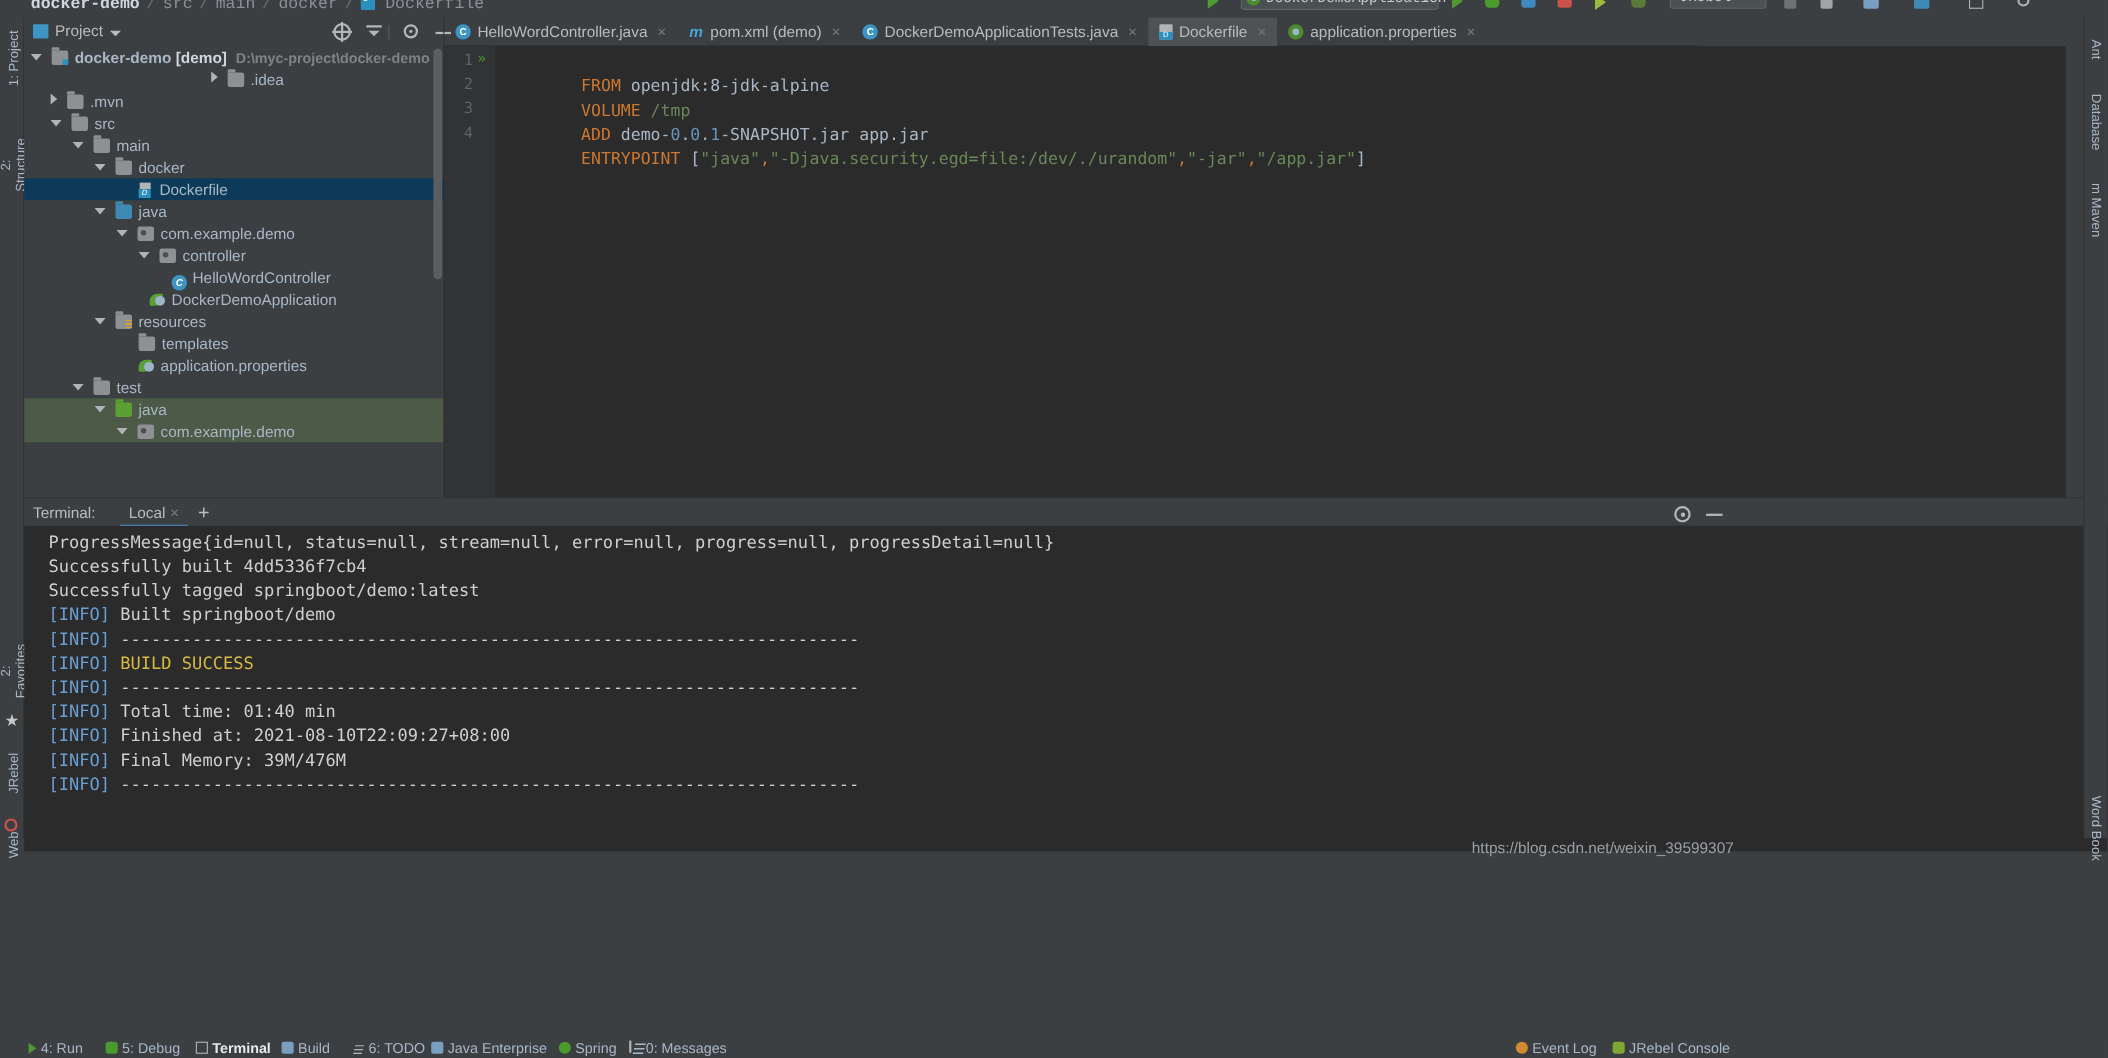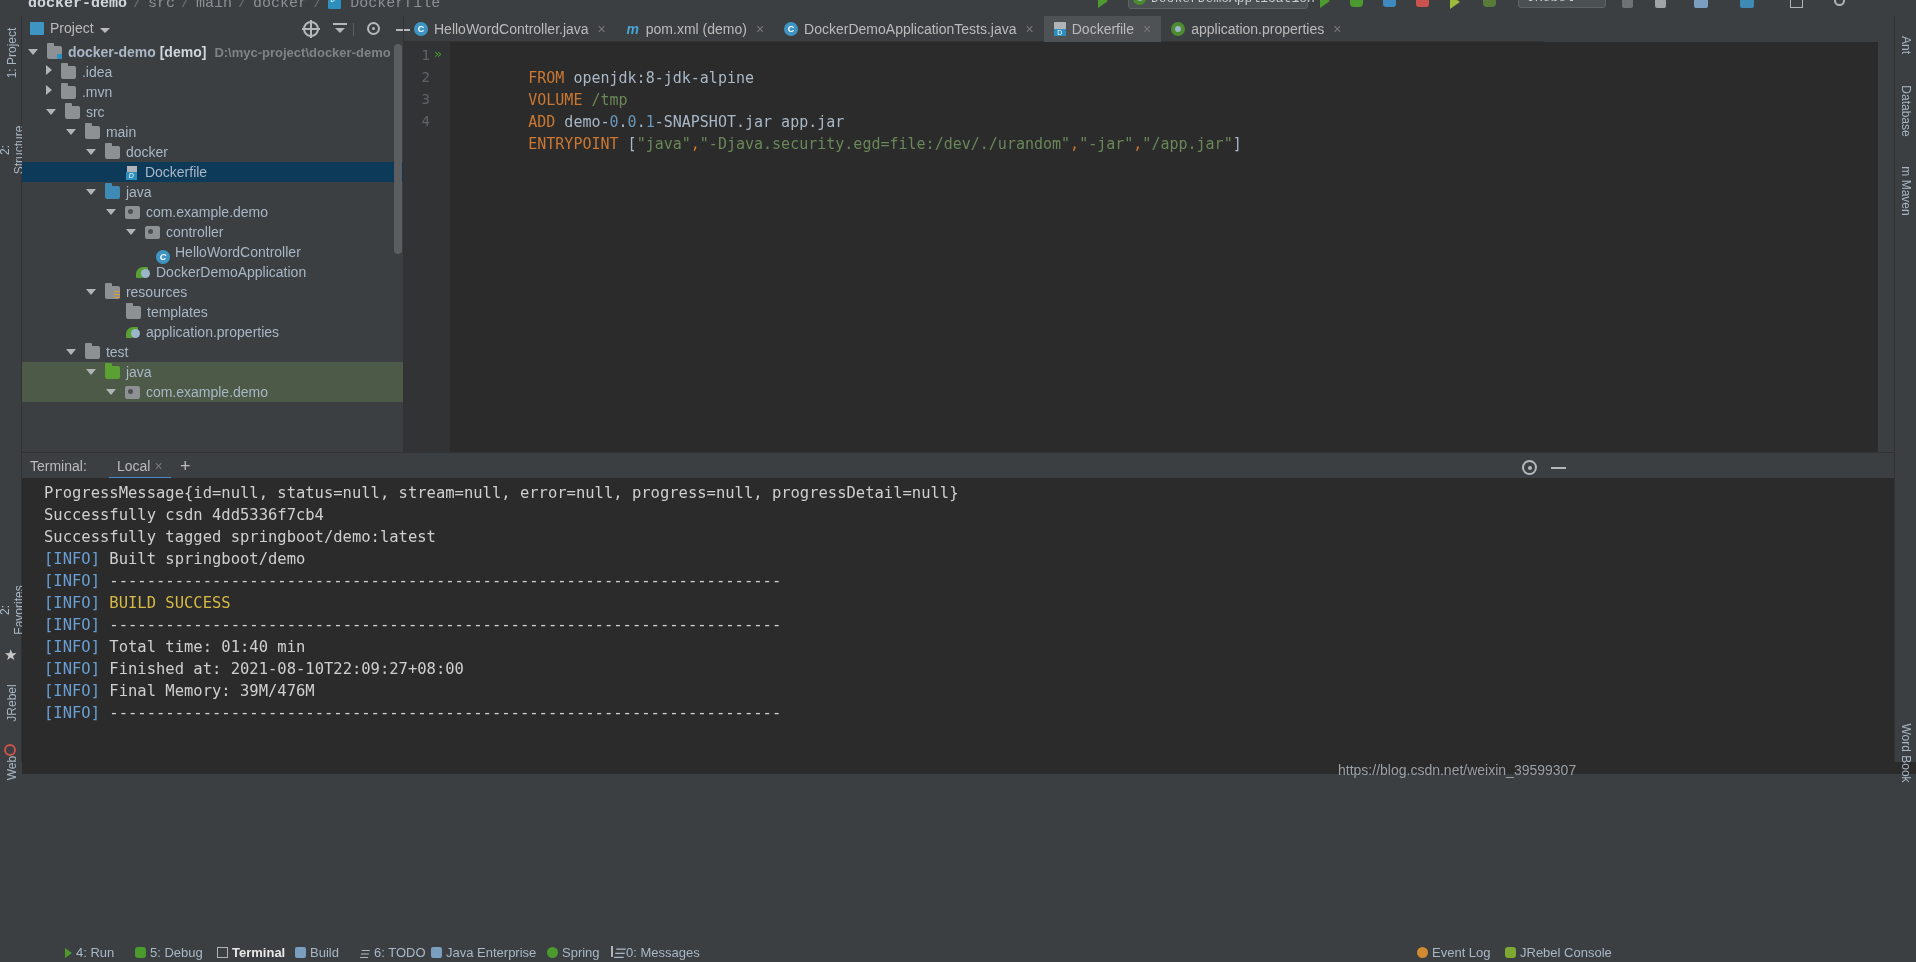--- a/index.html
+++ b/index.html
@@ -183,21 +183,21 @@
 
   
   .right-rail { position:absolute; left:1894px; top:16px; width:22px; height:746px;
     background:#3c3f41; border-left:1px solid #323232; }
   .rr-lbl { position:absolute; left:-19px; font-size:12px; color:#a9b7c6;
     transform:rotate(90deg); transform-origin:center; width:60px; text-align:center; }
 
   
   .statusbar { position:absolute; left:0; top:944px; width:1916px; height:18px;
     background:#3c3f41; font-size:13px; color:#a9b7c6; }
-  .sb-item { position:absolute; top:1px; white-space:nowrap;margin-left:39px; }
+  .sb-item { position:absolute; top:1px; white-space:nowrap; }
   .sb-item.active { color:#e8e8e8; font-weight:bold; }
   .sb-ico { display:inline-block; width:11px;height:11px; vertical-align:-1px; margin-right:4px; }
   .sb-run { width:0;height:0;border-left:7px solid #4d9a2e;
     border-top:5px solid transparent;border-bottom:5px solid transparent; }
   .sb-bug { background:#4a9a2d; border-radius:3px; }
   .sb-term { border:1px solid #b0b4b6; }
   .sb-build { background:#7a9ec0; border-radius:2px; }
   .sb-todo { background:transparent; color:#b0b4b6; font-size:11px; }
   .sb-msg { border-left:2px solid #b0b4b6; }
 
@@ -292,21 +292,21 @@
       <span class="ph-btn min-ic" style="left:373px;"></span>
     </div>
 
     <div class="tree">
 
       <div class="trow" style="padding-left:6px;font-weight:bold;">
         <i class="tw tw-down"></i>
         <i class="fic f-mod"></i><span class="mod-name"><span>docker-demo</span> <b>[demo]</b></span><span class="path-dim">D:\myc-project\docker-demo</span>
       </div>
 
-      <div class="trow" style="padding-left:24px;">
+      <div class="trow" style="padding-left:24px;text-align:center;">
         <i class="tw tw-right"></i>
         <i class="fic f-gray"></i><span>.idea</span>
       </div>
 
       <div class="trow" style="padding-left:24px;">
         <i class="tw tw-right"></i>
         <i class="fic f-gray"></i><span>.mvn</span>
       </div>
 
       <div class="trow" style="padding-left:24px;">
@@ -417,21 +417,21 @@
   <div class="term-header">
     <span class="term-lbl">Terminal:</span>
     <span class="term-tab"><span>Local</span><span class="tx">×</span></span>
     <span class="term-plus">+</span>
     <span class="term-gear"></span>
     <span class="term-min"></span>
   </div>
 
   <div class="term-body">
     <div class="tline t-plain" style="top:4px;">ProgressMessage{id=null, status=null, stream=null, error=null, progress=null, progressDetail=null}</div>
-    <div class="tline t-plain" style="top:26px;">Successfully csdn 4dd5336f7cb4</div>
+    <div class="tline t-plain" style="top:26px;">Successfully built 4dd5336f7cb4</div>
     <div class="tline t-plain" style="top:48px;">Successfully tagged springboot/demo:latest</div>
     <div class="tline" style="top:70px;"><span class="t-info">[INFO]</span><span class="t-plain"> Built springboot/demo</span></div>
     <div class="tline" style="top:92px;"><span class="t-info">[INFO]</span><span class="t-plain"> ------------------------------------------------------------------------</span></div>
     <div class="tline" style="top:114px;"><span class="t-info">[INFO]</span><span class="t-succ"> BUILD SUCCESS</span></div>
     <div class="tline" style="top:136px;"><span class="t-info">[INFO]</span><span class="t-plain"> ------------------------------------------------------------------------</span></div>
     <div class="tline" style="top:158px;"><span class="t-info">[INFO]</span><span class="t-plain"> Total time: 01:40 min</span></div>
     <div class="tline" style="top:180px;"><span class="t-info">[INFO]</span><span class="t-plain"> Finished at: 2021-08-10T22:09:27+08:00</span></div>
     <div class="tline" style="top:202px;"><span class="t-info">[INFO]</span><span class="t-plain"> Final Memory: 39M/476M</span></div>
     <div class="tline" style="top:224px;"><span class="t-info">[INFO]</span><span class="t-plain"> ------------------------------------------------------------------------</span></div>
 

